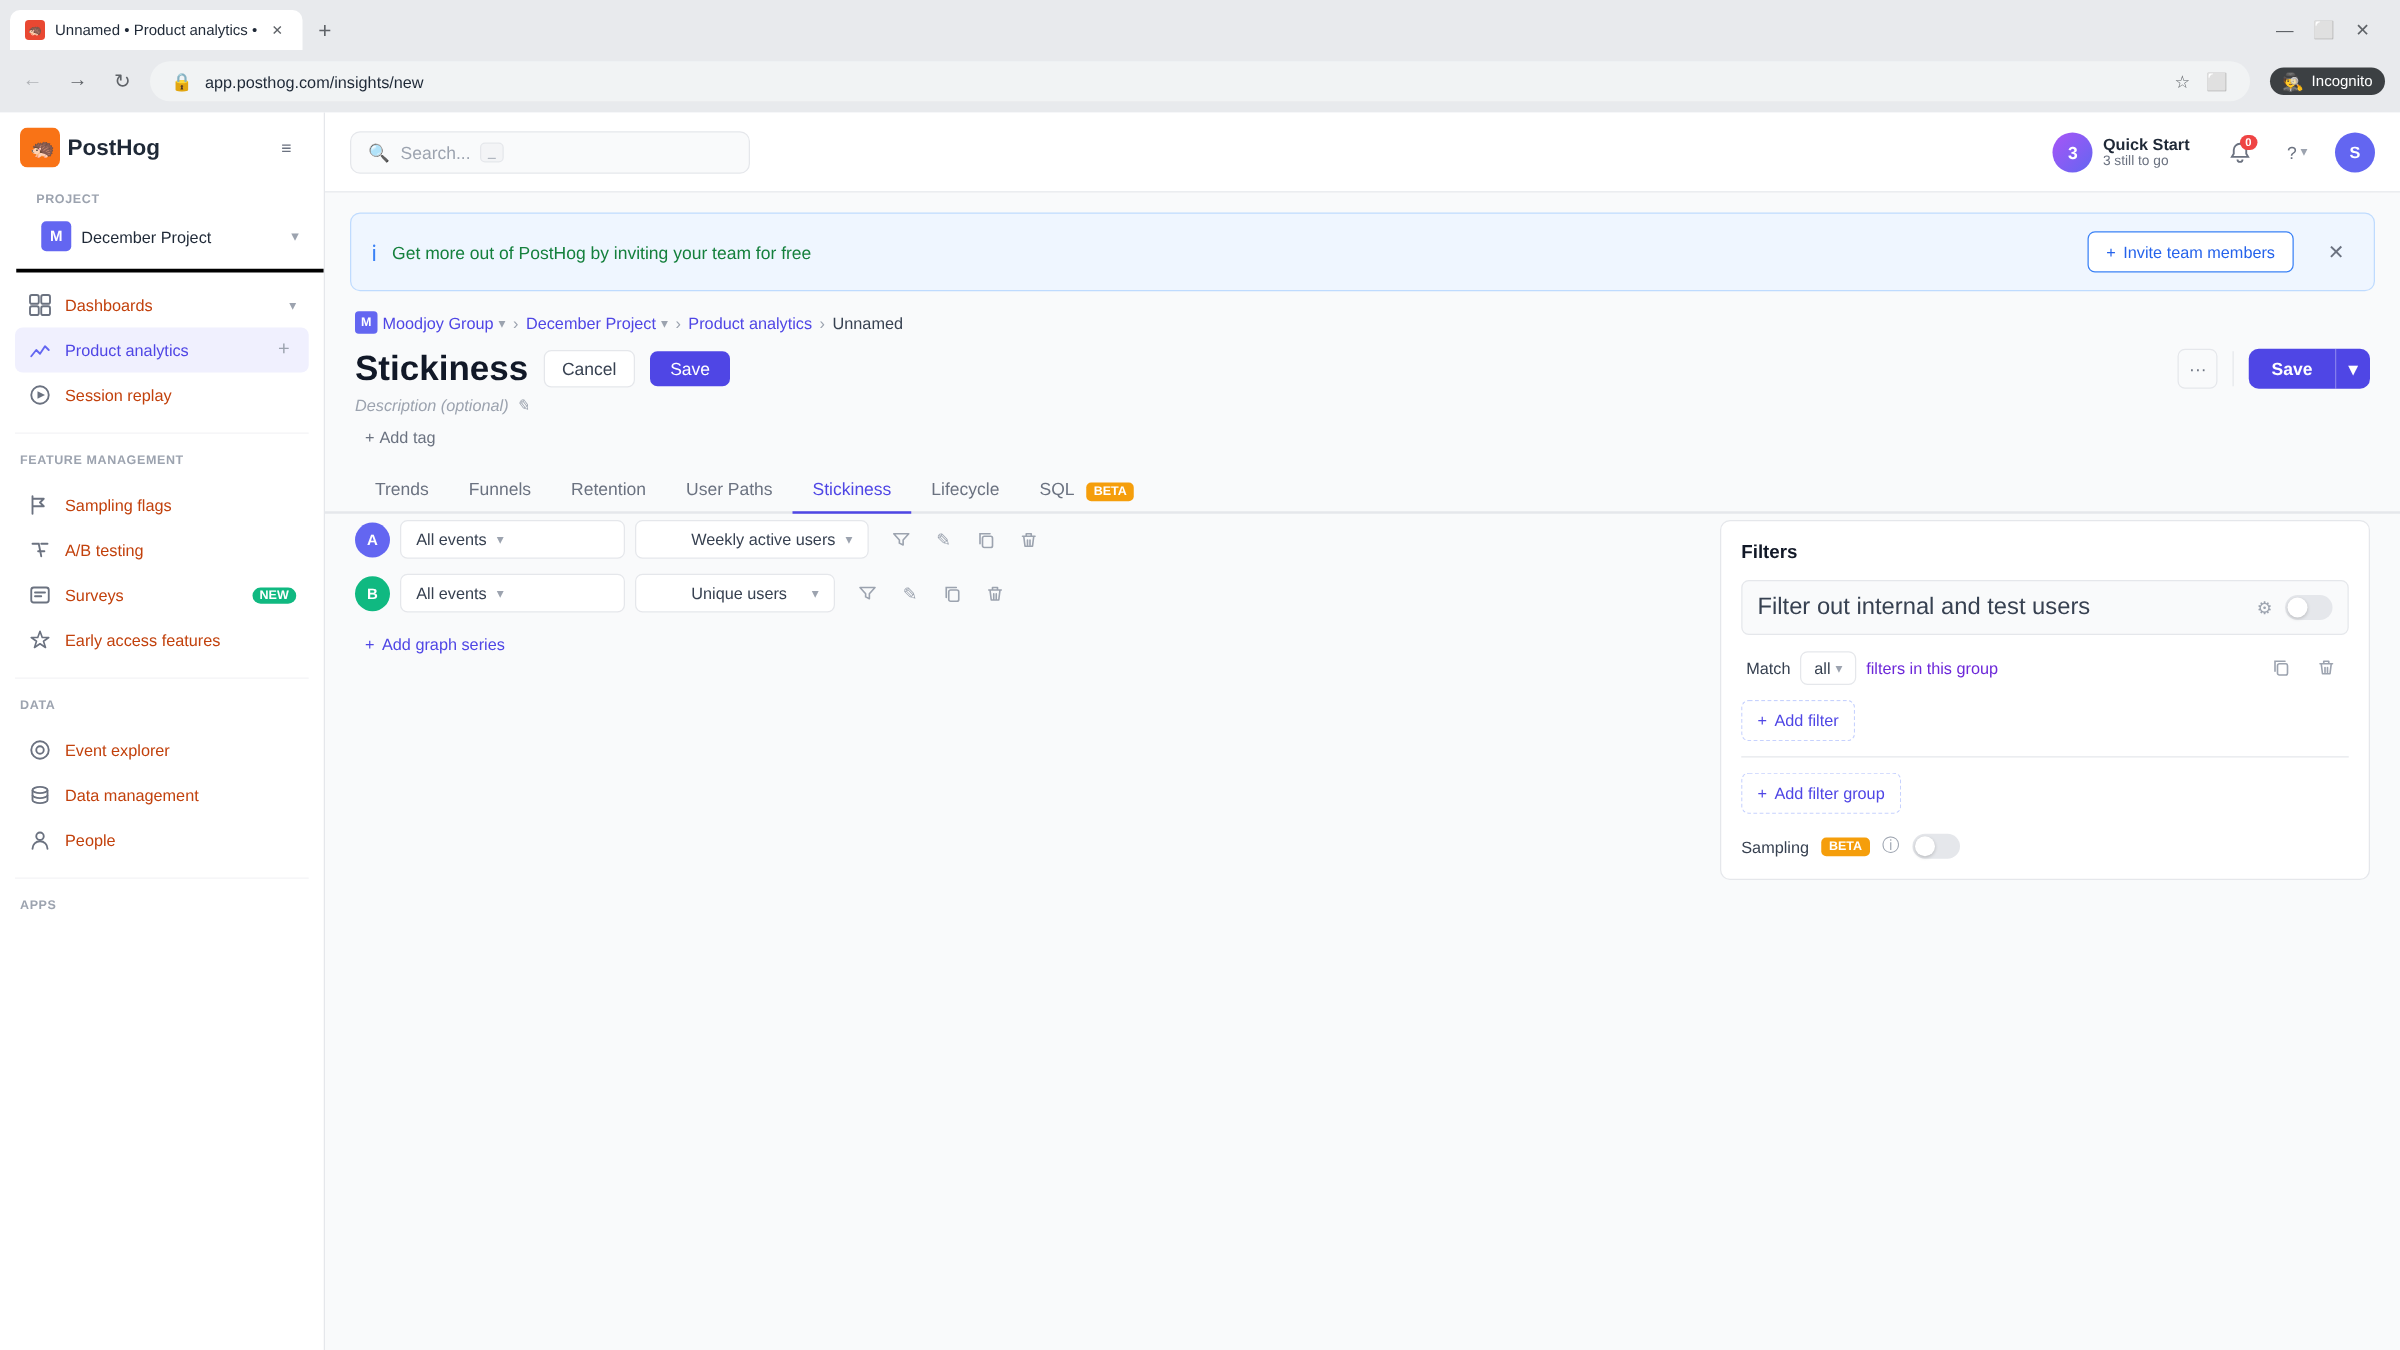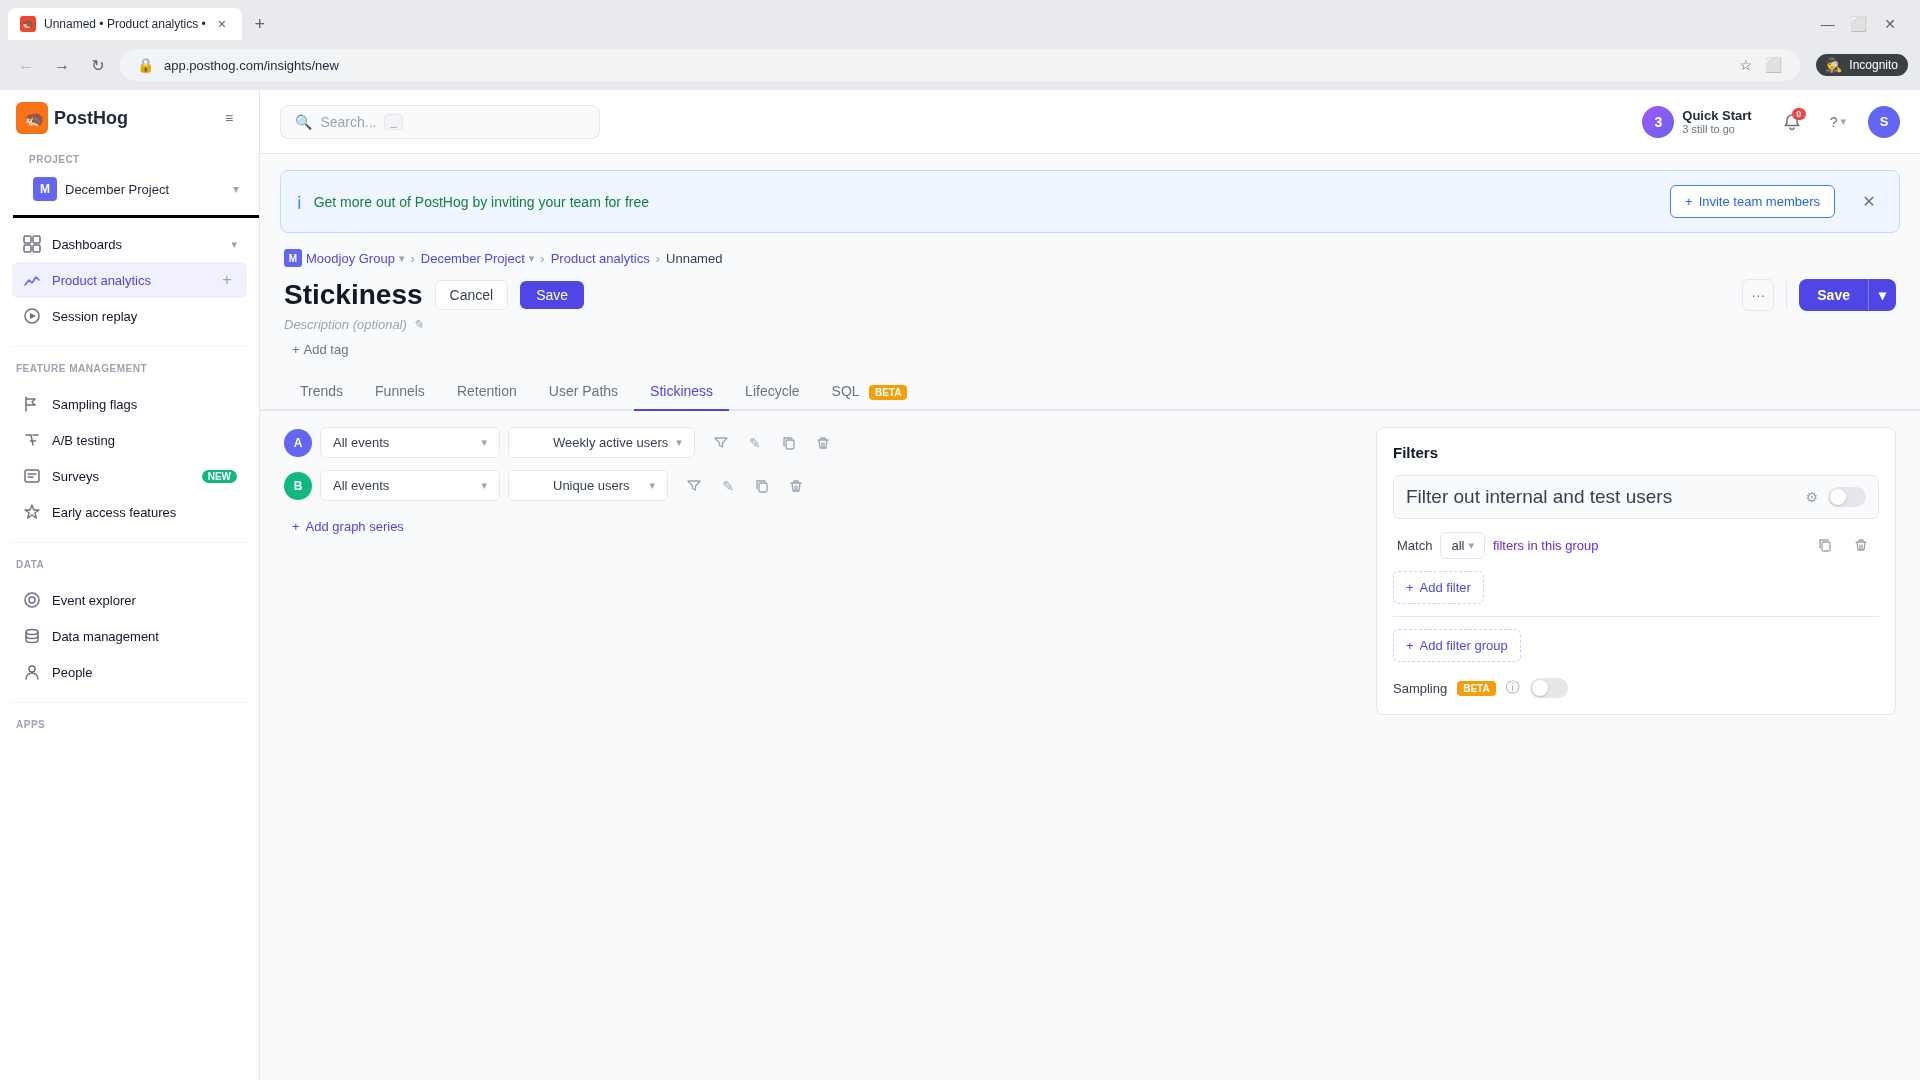--- a/index.html
+++ b/index.html
@@ -38,21 +38,21 @@
     .project-selector { display: flex; align-items: center; gap: 8px; padding: 6px 8px; border-radius: 6px; cursor: pointer; }
     .project-avatar { width: 24px; height: 24px; background: #6366f1; border-radius: 4px; display: flex; align-items: center; justify-content: center; color: white; font-size: 12px; font-weight: 600; flex-shrink: 0; }
     .project-name { font-size: 13px; font-weight: 500; color: #1f2937; flex: 1; }
     .project-chevron { color: #9ca3af; font-size: 12px; }
 
     .nav-section { padding: 8px 12px; }
     .nav-item { display: flex; align-items: center; gap: 10px; padding: 8px 10px; border-radius: 6px; cursor: pointer; position: relative; }
     .nav-item.active { background: #f0f0fe; }
     .nav-icon { width: 20px; height: 20px; display: flex; align-items: center; justify-content: center; flex-shrink: 0; color: #6b7280; }
     .nav-item.active .nav-icon { color: #6366f1; }
-    .nav-label { font-size: 13px; color: #0f172a; flex: 1; }
+    .nav-label { font-size: 13px; color: #c2410c; flex: 1; }
     .nav-item.active .nav-label { color: #4f46e5; font-weight: 500; }
     .nav-badge { background: #10b981; color: white; font-size: 10px; font-weight: 700; padding: 1px 6px; border-radius: 10px; }
     .nav-add { width: 20px; height: 20px; display: flex; align-items: center; justify-content: center; border-radius: 4px; color: #9ca3af; font-size: 16px; }
     .nav-chevron { color: #9ca3af; font-size: 11px; }
 
     .section-divider { padding: 12px 16px 4px; }
     .section-label { font-size: 10px; font-weight: 600; color: #9ca3af; text-transform: uppercase; letter-spacing: 0.05em; }
 
     .sidebar-divider { height: 1px; background: #f3f4f6; margin: 4px 12px; }
 
@@ -104,35 +104,35 @@
     .add-tag { display: flex; align-items: center; gap: 4px; color: #6b7280; font-size: 13px; cursor: pointer; padding: 4px 8px; border-radius: 4px; width: fit-content; margin-top: 6px; }
 
     
     .insight-title-row-right { margin-left: auto; display: flex; align-items: center; gap: 8px; }
     .more-btn { width: 32px; height: 32px; display: flex; align-items: center; justify-content: center; border-radius: 6px; cursor: pointer; color: #6b7280; border: 1px solid #e5e7eb; }
     .save-btn-large { display: flex; align-items: center; background: #4f46e5; color: white; border-radius: 8px; font-size: 14px; font-weight: 600; cursor: pointer; overflow: hidden; }
     .save-btn-label { padding: 8px 18px; border-right: 1px solid rgba(255,255,255,0.3); }
     .save-btn-arrow { padding: 8px 10px; display: flex; align-items: center; }
 
     
-    .insight-tabs { display: flex; gap: 0; padding: 0 24px; border-bottom: 2px solid #e5e7eb; margin-bottom: 16px; }
+    .insight-tabs { display: flex; gap: 0; padding: 0 24px; border-bottom: 2px solid #e5e7eb; margin-bottom: 5px; }
     .tab-item { padding: 10px 16px; font-size: 14px; color: #6b7280; cursor: pointer; border-bottom: 2px solid transparent; margin-bottom: -2px; white-space: nowrap; }
     .tab-item.active { color: #4f46e5; border-bottom-color: #4f46e5; font-weight: 500; }
     .tab-beta { background: #f59e0b; color: white; font-size: 10px; font-weight: 700; padding: 2px 6px; border-radius: 4px; margin-left: 6px; }
 
     
     .content-area { display: flex; gap: 0; padding: 0 24px; }
 
     
     .series-editor { flex: 1; min-width: 0; }
     .series-row { display: flex; align-items: center; gap: 8px; margin-bottom: 12px; }
     .series-letter { width: 28px; height: 28px; border-radius: 50%; display: flex; align-items: center; justify-content: center; font-size: 12px; font-weight: 700; color: white; flex-shrink: 0; }
     .series-letter.a { background: #6366f1; }
     .series-letter.b { background: #10b981; }
-    .series-dropdown { display: flex; align-items: center; justify-content: space-between; background: white; border: 1px solid #e5e7eb; border-radius: 6px; padding: 7px 12px; min-width: 180px; cursor: pointer; gap: 8px; }
+    .series-dropdown { display: flex; align-items: center; justify-content: flex-start; background: white; border: 1px solid #e5e7eb; border-radius: 6px; padding: 7px 12px; min-width: 180px; cursor: pointer; gap: 8px; }
     .series-dropdown-text { font-size: 13px; color: #374151; }
     .series-dropdown-chevron { color: #9ca3af; font-size: 11px; }
     .series-metric-dropdown { display: flex; align-items: center; justify-content: space-between; background: white; border: 1px solid #e5e7eb; border-radius: 6px; padding: 7px 12px; min-width: 160px; cursor: pointer; gap: 8px; }
     .series-metric-text { font-size: 13px; color: #374151; margin-left: 32px; }
     .series-actions { display: flex; gap: 6px; align-items: center; margin-left: 4px; }
     .series-action-btn { width: 28px; height: 28px; display: flex; align-items: center; justify-content: center; color: #9ca3af; cursor: pointer; border-radius: 4px; }
 
     .add-series-btn { display: flex; align-items: center; gap: 6px; color: #4f46e5; font-size: 13px; cursor: pointer; padding: 6px 8px; border-radius: 4px; width: fit-content; }
 
     

